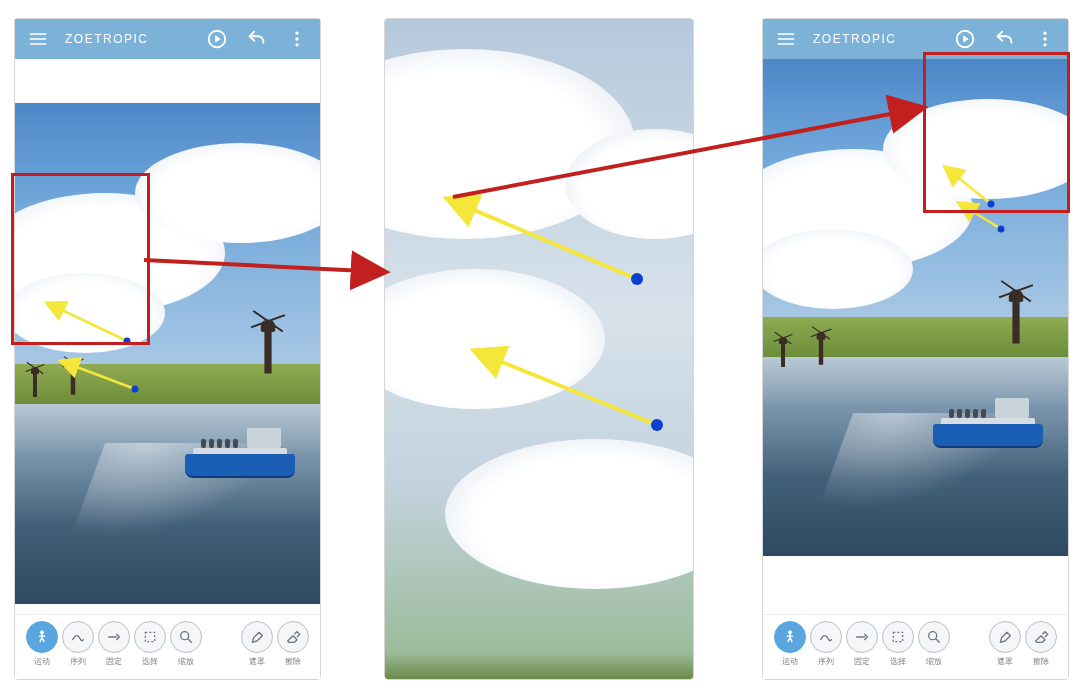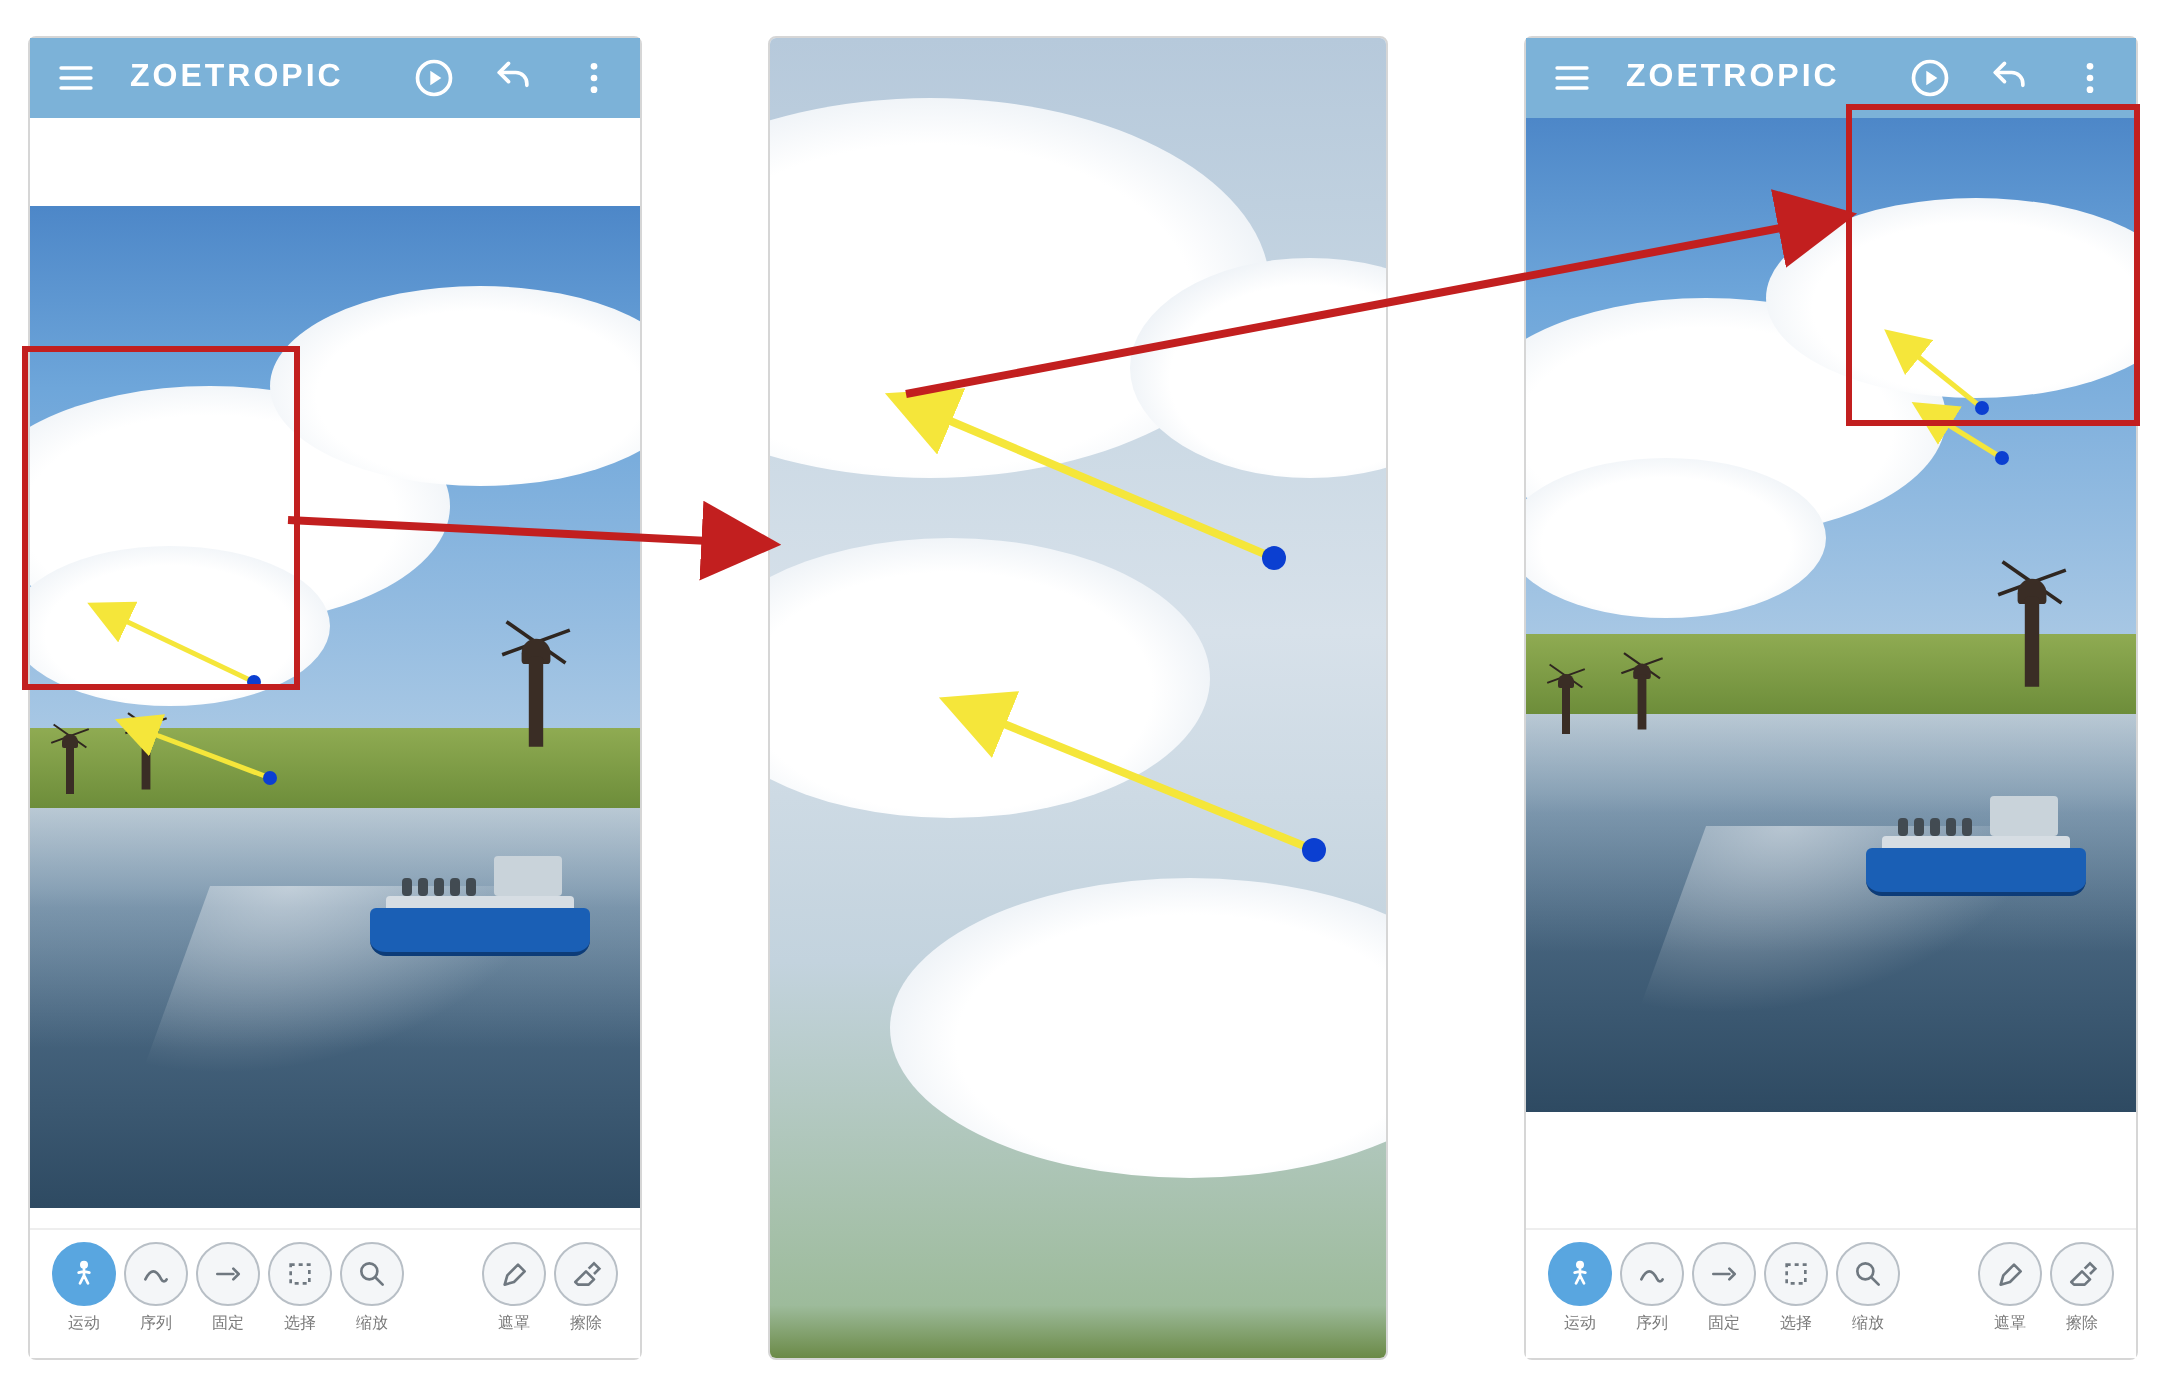--- a/index.html
+++ b/index.html
@@ -22,21 +22,21 @@
   }
   html,body{margin:0;padding:0;background:#fff;font-family:"Helvetica Neue",Arial,sans-serif;}
   .stage{position:relative;width:1080px;height:697px;background:#fff;}
 
   
   .phone{position:absolute;width:305px;height:660px;border:1px solid #d6d6d6;background:#fff;display:flex;flex-direction:column;border-radius:4px;}
   .phone.left{left:14px;top:18px;}
   .phone.right{left:762px;top:18px;}
 
   .appbar{height:40px;background:var(--bar);display:flex;align-items:center;padding:0 10px;gap:14px;color:var(--bar-icon);flex:0 0 auto;position:relative;}
-  .appbar .title{font-size:16px;letter-spacing:1.5px;font-weight:700;}
+  .appbar .title{font-size:12px;letter-spacing:1.5px;font-weight:400;}
   .appbar .spacer{flex:1;}
   .appbar .ibtn{width:26px;height:26px;display:flex;align-items:center;justify-content:center;cursor:pointer;}
   .appbar svg{display:block;}
 
   .whitebar{background:#fff;flex:0 0 auto;}
 
   .canvas{flex:1;position:relative;overflow:hidden;background:var(--sky-mid);}
 
   
   .toolbar{height:58px;background:#fff;border-top:1px solid #eee;display:flex;align-items:flex-start;gap:12px;padding:6px 10px 0 10px;flex:0 0 auto;}

